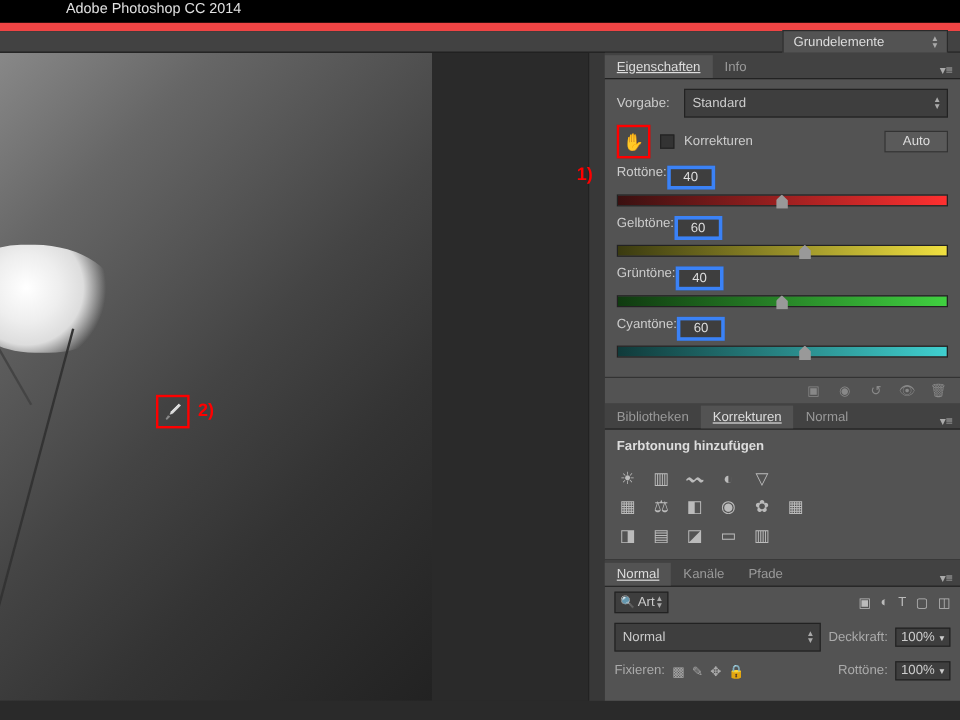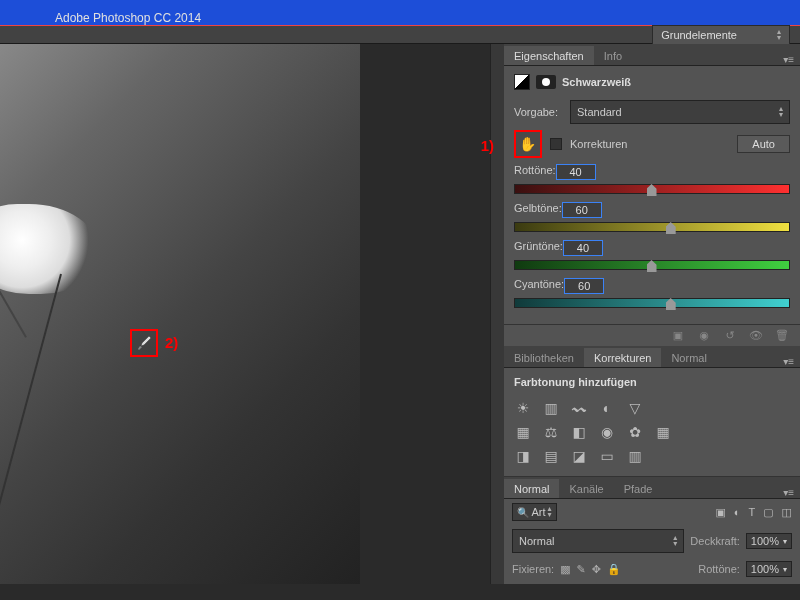--- a/index.html
+++ b/index.html
@@ -1,17 +1,17 @@
 <!DOCTYPE html>
 <html><head>
 <meta charset="utf-8">
 <style>
   * { box-sizing: border-box; margin: 0; padding: 0; font-family: "Segoe UI", Tahoma, sans-serif; }
   body { background: #2a2a2a; color: #ccc; width: 800px; height: 600px; overflow: hidden; font-size: 11px; }
-  .titlebar { background: #1d4ed8; height: 26px; display: flex; align-items: flex-end; padding-left: 55px; border-bottom: 1px solid #ef4444; }
+  .titlebar { background: #000000; height: 26px; display: flex; align-items: flex-start; padding-left: 55px; border-bottom: 7px solid #ef4444; }
   .titlebar span { color: #e0e0e0; font-size: 12px; }
   .topbar { background: #424242; height: 18px; display: flex; justify-content: flex-end; align-items: center; padding-right: 10px; border-bottom: 1px solid #1a1a1a; }
   .dropdown { background: #535353; border: 1px solid #2a2a2a; height: 20px; display: flex; align-items: center; padding: 0 8px; color: #ddd; font-size: 11px; gap: 40px; }
   .arrows { font-size: 8px; line-height: 6px; color: #aaa; }
   .arrows::before { content: "▴\A▾"; white-space: pre; display: block; }
   .main { display: flex; height: 540px; }
   .canvas { width: 490px; background: #2a2a2a; position: relative; overflow: hidden; }
   .canvas-image { width: 360px; height: 540px; position: absolute; left: 0; top: 0; background: linear-gradient(135deg, #888 0%, #666 20%, #444 50%, #333 70%, #222 100%); }
   .flower { position: absolute; left: -30px; top: 160px; width: 130px; height: 90px; background: radial-gradient(circle at 40% 40%, #fff 0%, #eee 30%, #ddd 50%, transparent 70%); border-radius: 40% 60% 50% 50%; }
   .stem { position: absolute; left: 60px; top: 230px; width: 2px; height: 320px; background: #333; transform: rotate(15deg); transform-origin: top; }
@@ -19,38 +19,38 @@
   .red-box { position: absolute; border: 2px solid #ff0000; width: 28px; height: 28px; display: flex; align-items: center; justify-content: center; }
   .eyedropper-box { left: 130px; top: 285px; background: rgba(60,60,60,0.3); }
   .eyedropper-svg { width: 16px; height: 16px; }
   .annotation { color: #ff0000; font-size: 15px; font-weight: bold; position: absolute; }
   .ann1 { right: 306px; top: 93px; }
   .ann2 { left: 165px; top: 290px; }
   .scrollgutter { width: 14px; background: #383838; border-left: 1px solid #222; }
   .panels { flex: 1; background: #535353; display: flex; flex-direction: column; position: relative; }
   .tabs { display: flex; background: #424242; height: 22px; border-bottom: 1px solid #222; align-items: flex-end; }
   .tab { padding: 4px 10px 3px; color: #999; font-size: 11px; }
-  .tab.active { background: #535353; color: #ddd; }
+  .tab.active { background: #535353; color: #ddd; text-decoration: underline; }
   .tab-menu { margin-left: auto; padding-right: 6px; color: #aaa; font-size: 10px; cursor: pointer; }
   .panel-body { padding: 8px 10px; }
   .adj-header { display: flex; align-items: center; gap: 6px; margin-bottom: 10px; }
   .swatch { width: 16px; height: 16px; background: linear-gradient(135deg, #fff 50%, #000 50%); border: 1px solid #222; }
   .mask-icon { width: 20px; height: 14px; background: #222; border-radius: 2px; position: relative; }
   .mask-icon::after { content: ""; width: 8px; height: 8px; background: #fff; border-radius: 50%; position: absolute; left: 6px; top: 3px; }
   .adj-title { font-weight: bold; color: #ddd; }
   .row { display: flex; align-items: center; gap: 8px; margin-bottom: 6px; }
   .row label { color: #ccc; min-width: 48px; }
   .preset-dd { flex: 1; background: #3e3e3e; height: 24px; border: 1px solid #222; display: flex; align-items: center; padding: 0 6px; justify-content: space-between; }
   .hand-box { border: 2px solid #ff0000; width: 28px; height: 28px; display: flex; align-items: center; justify-content: center; background: #4a4a4a; }
   .hand-icon { color: #ddd; font-size: 14px; }
   .checkbox { width: 12px; height: 12px; background: #333; border: 1px solid #222; }
   .auto-btn { background: #5a5a5a; border: 1px solid #333; padding: 2px 14px; margin-left: auto; color: #ddd; }
   .slider-group { margin: 4px 0 8px; }
   .slider-label-row { display: flex; justify-content: flex-start; margin-bottom: 4px; }
-  .val-box { width: 40px; background: #3e3e3e; border: 1px solid #3b82f6; text-align: center; color: #ddd; padding: 1px 0; }
+  .val-box { width: 40px; background: #3e3e3e; border: 3px solid #3b82f6; text-align: center; color: #ddd; padding: 1px 0; }
   .slider-track { height: 10px; border: 1px solid #222; position: relative; }
   .slider-thumb { position: absolute; top: -1px; width: 10px; height: 12px; background: #999; clip-path: polygon(50% 0, 100% 40%, 100% 100%, 0 100%, 0 40%); }
   .grad-red { background: linear-gradient(to right, #3a1010, #ff3030); }
   .grad-yellow { background: linear-gradient(to right, #3a3a10, #f0e040); }
   .grad-green { background: linear-gradient(to right, #103a10, #40d040); }
   .grad-cyan { background: linear-gradient(to right, #103a3a, #40d0d0); }
   .panel-footer { display: flex; justify-content: flex-end; gap: 10px; padding: 4px 10px; border-top: 1px solid #333; color: #888; }
   .panel-footer span { width: 16px; text-align: center; cursor: pointer; }
   .adj-add { font-weight: bold; color: #ddd; margin-bottom: 8px; }
   .icon-row { display: flex; gap: 10px; padding: 4px 0; color: #bbb; font-size: 14px; }
@@ -100,25 +100,20 @@
 
   <div class="panels">
     <div class="annotation ann1">1)</div>
 
     <div class="tabs">
       <div class="tab active">Eigenschaften</div>
       <div class="tab">Info</div>
       <div class="tab-menu">▾≡</div>
     </div>
     <div class="panel-body">
-      <div class="adj-header">
-        <div class="swatch"></div>
-        <div class="mask-icon"></div>
-        <span class="adj-title">Schwarzweiß</span>
-      </div>
       <div class="row">
         <label>Vorgabe:</label>
         <div class="preset-dd">
           <span>Standard</span>
           <span class="arrows"></span>
         </div>
       </div>
       <div class="row">
         <div class="hand-box">
           <span class="hand-icon">✋</span>

